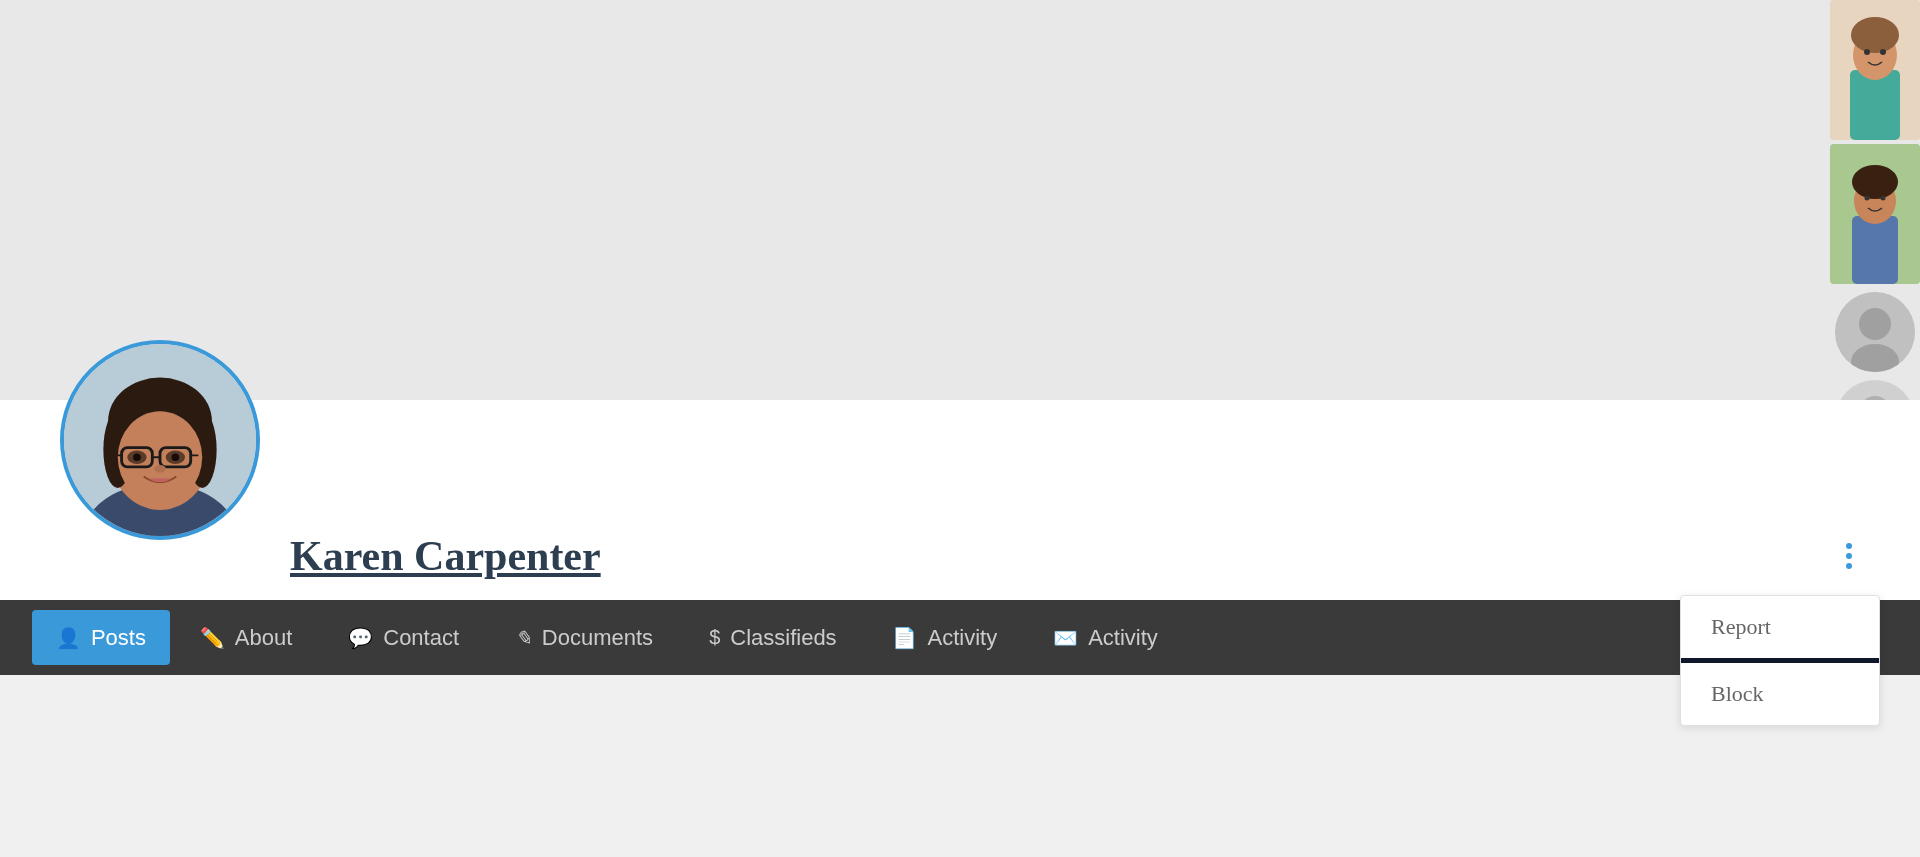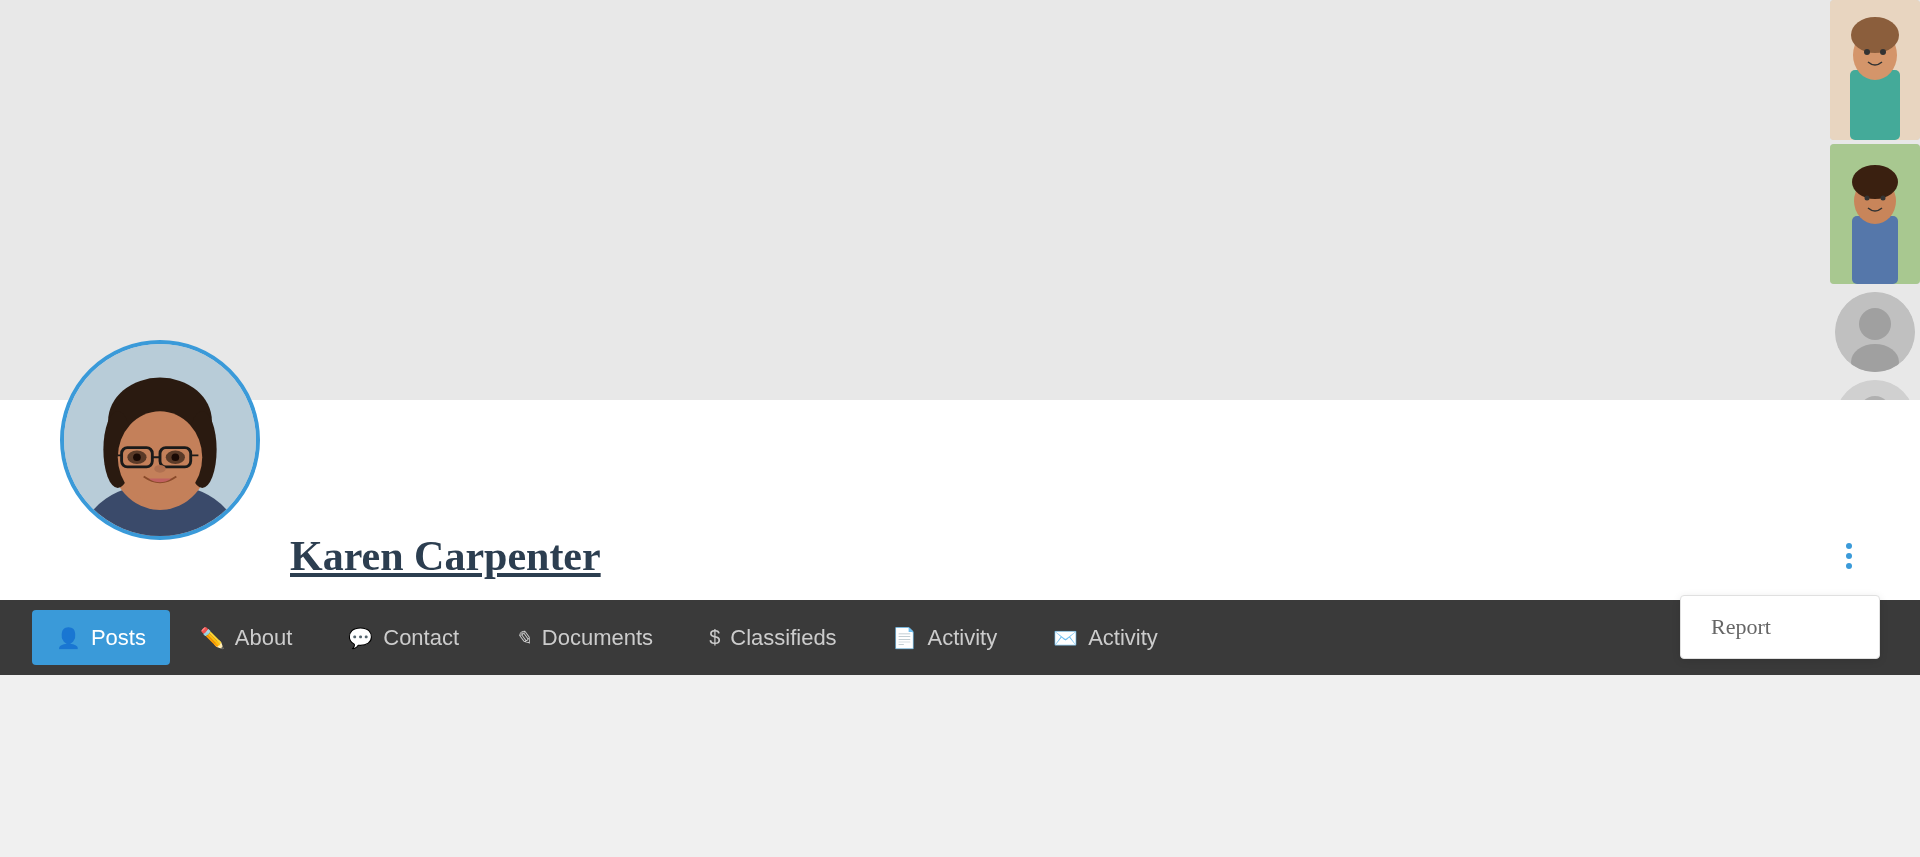--- a/index.html
+++ b/index.html
@@ -296,20 +296,21 @@
 
       <div class="dots-container">
         <button class="three-dots-btn" aria-label="More options">
           <span class="dot"></span>
           <span class="dot"></span>
           <span class="dot"></span>
         </button>
 
         <div class="dropdown-menu">
           <span class="dropdown-item">Report</span>
+          <span class="dropdown-item">Block</span>
         </div>
       </div>
     </div>
   </div>
 </div>
 
 <div class="nav-tabs-bar">
   <button class="nav-tab active">
     <span class="tab-icon">👤</span>
     <span>Posts</span>

